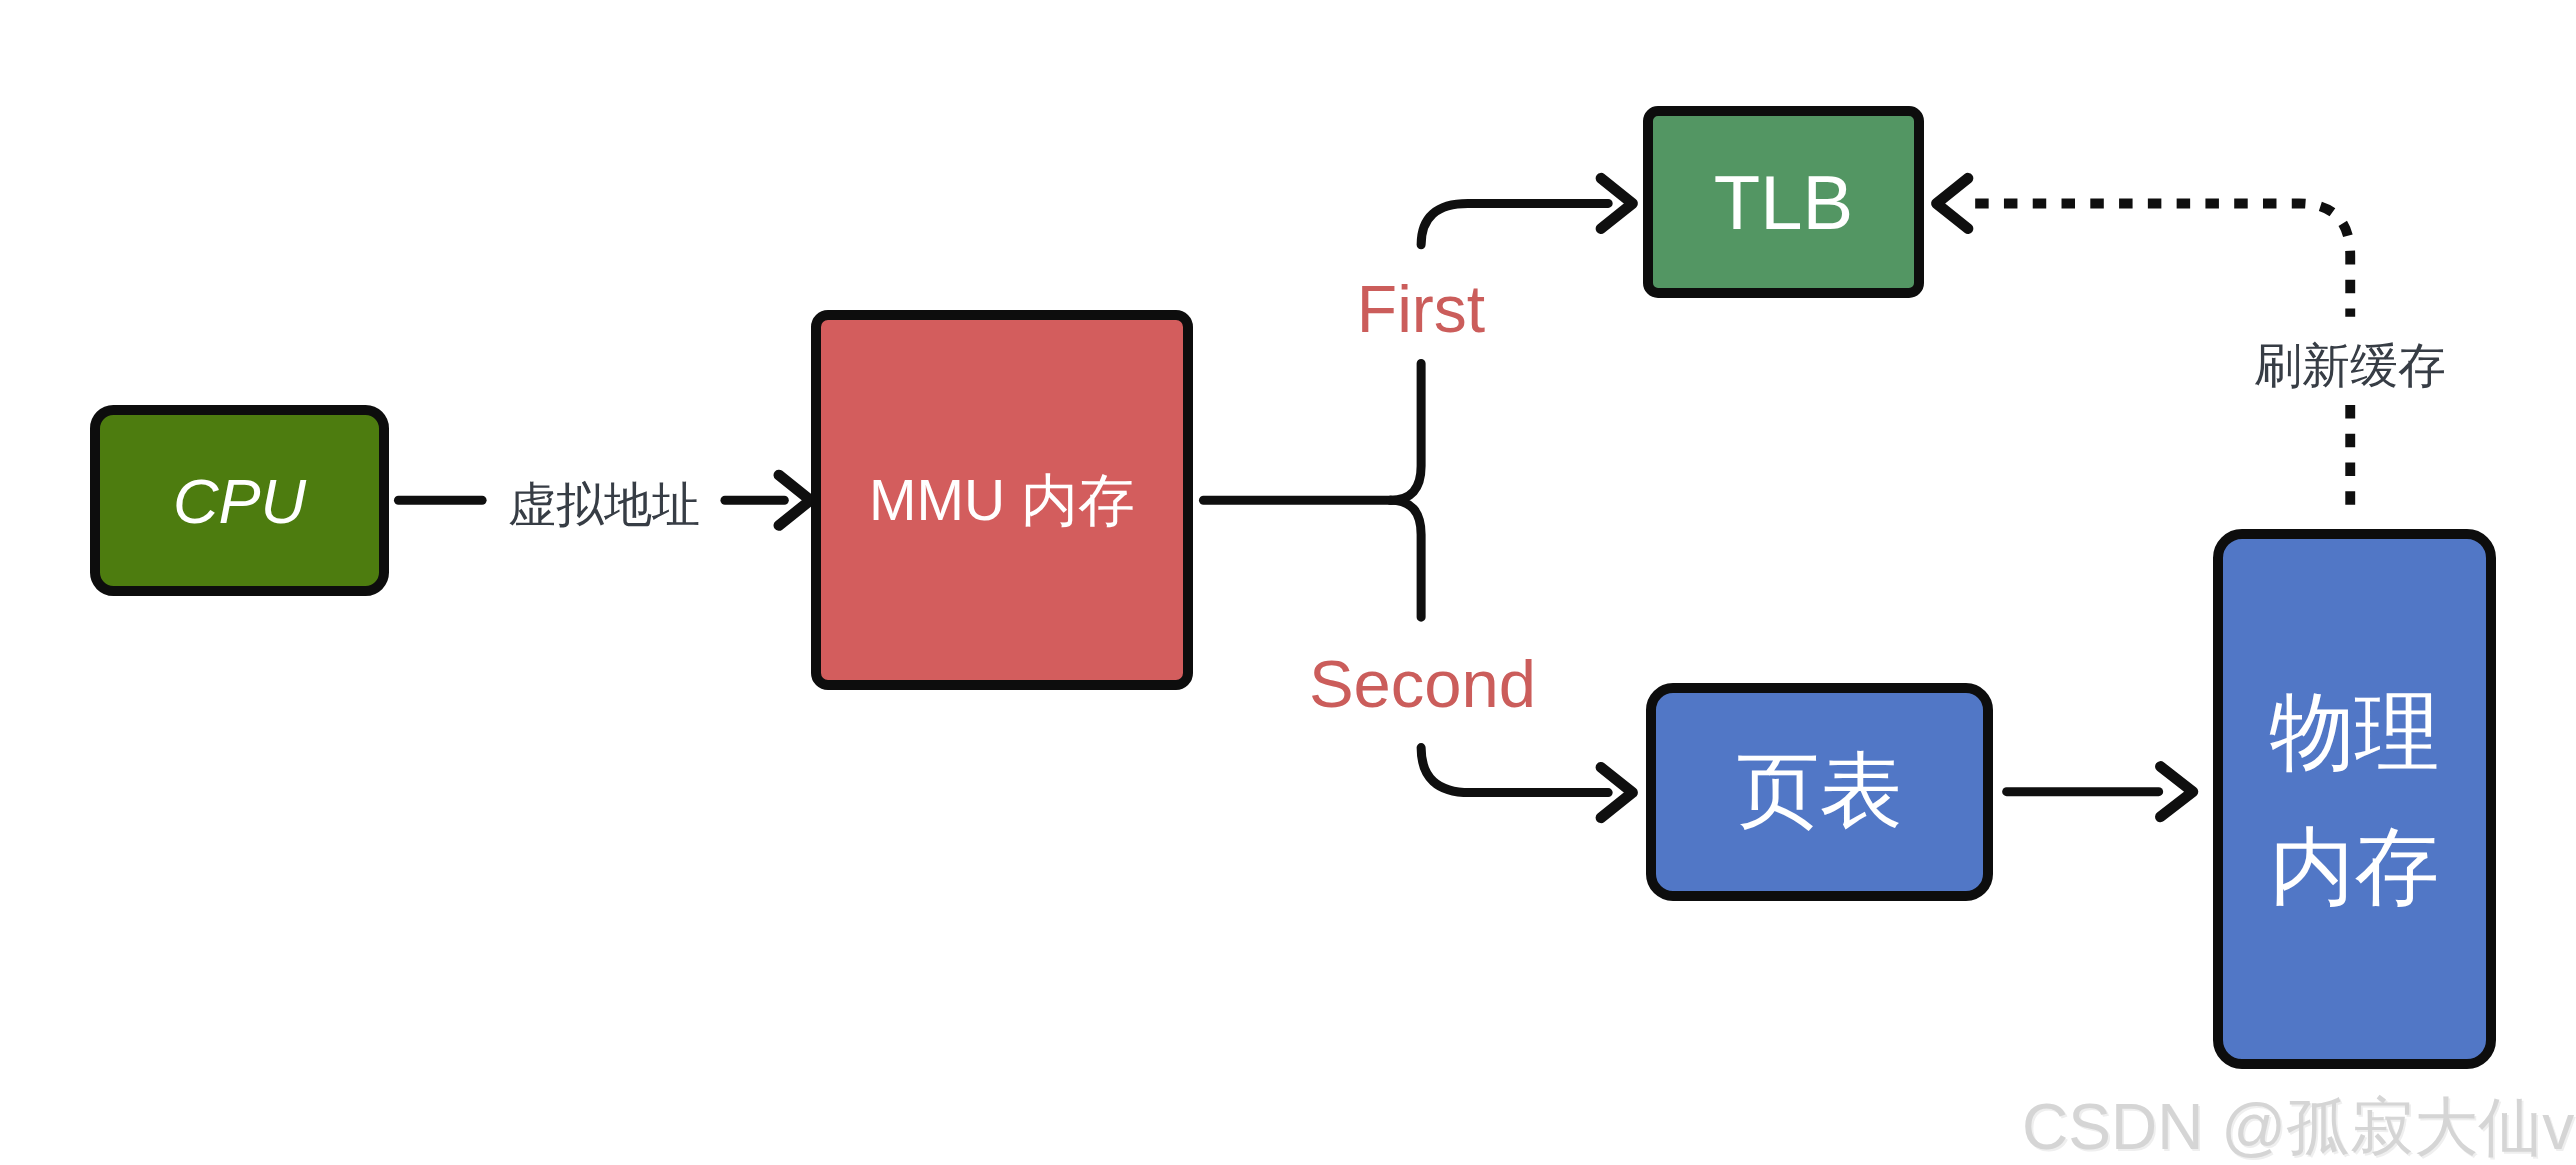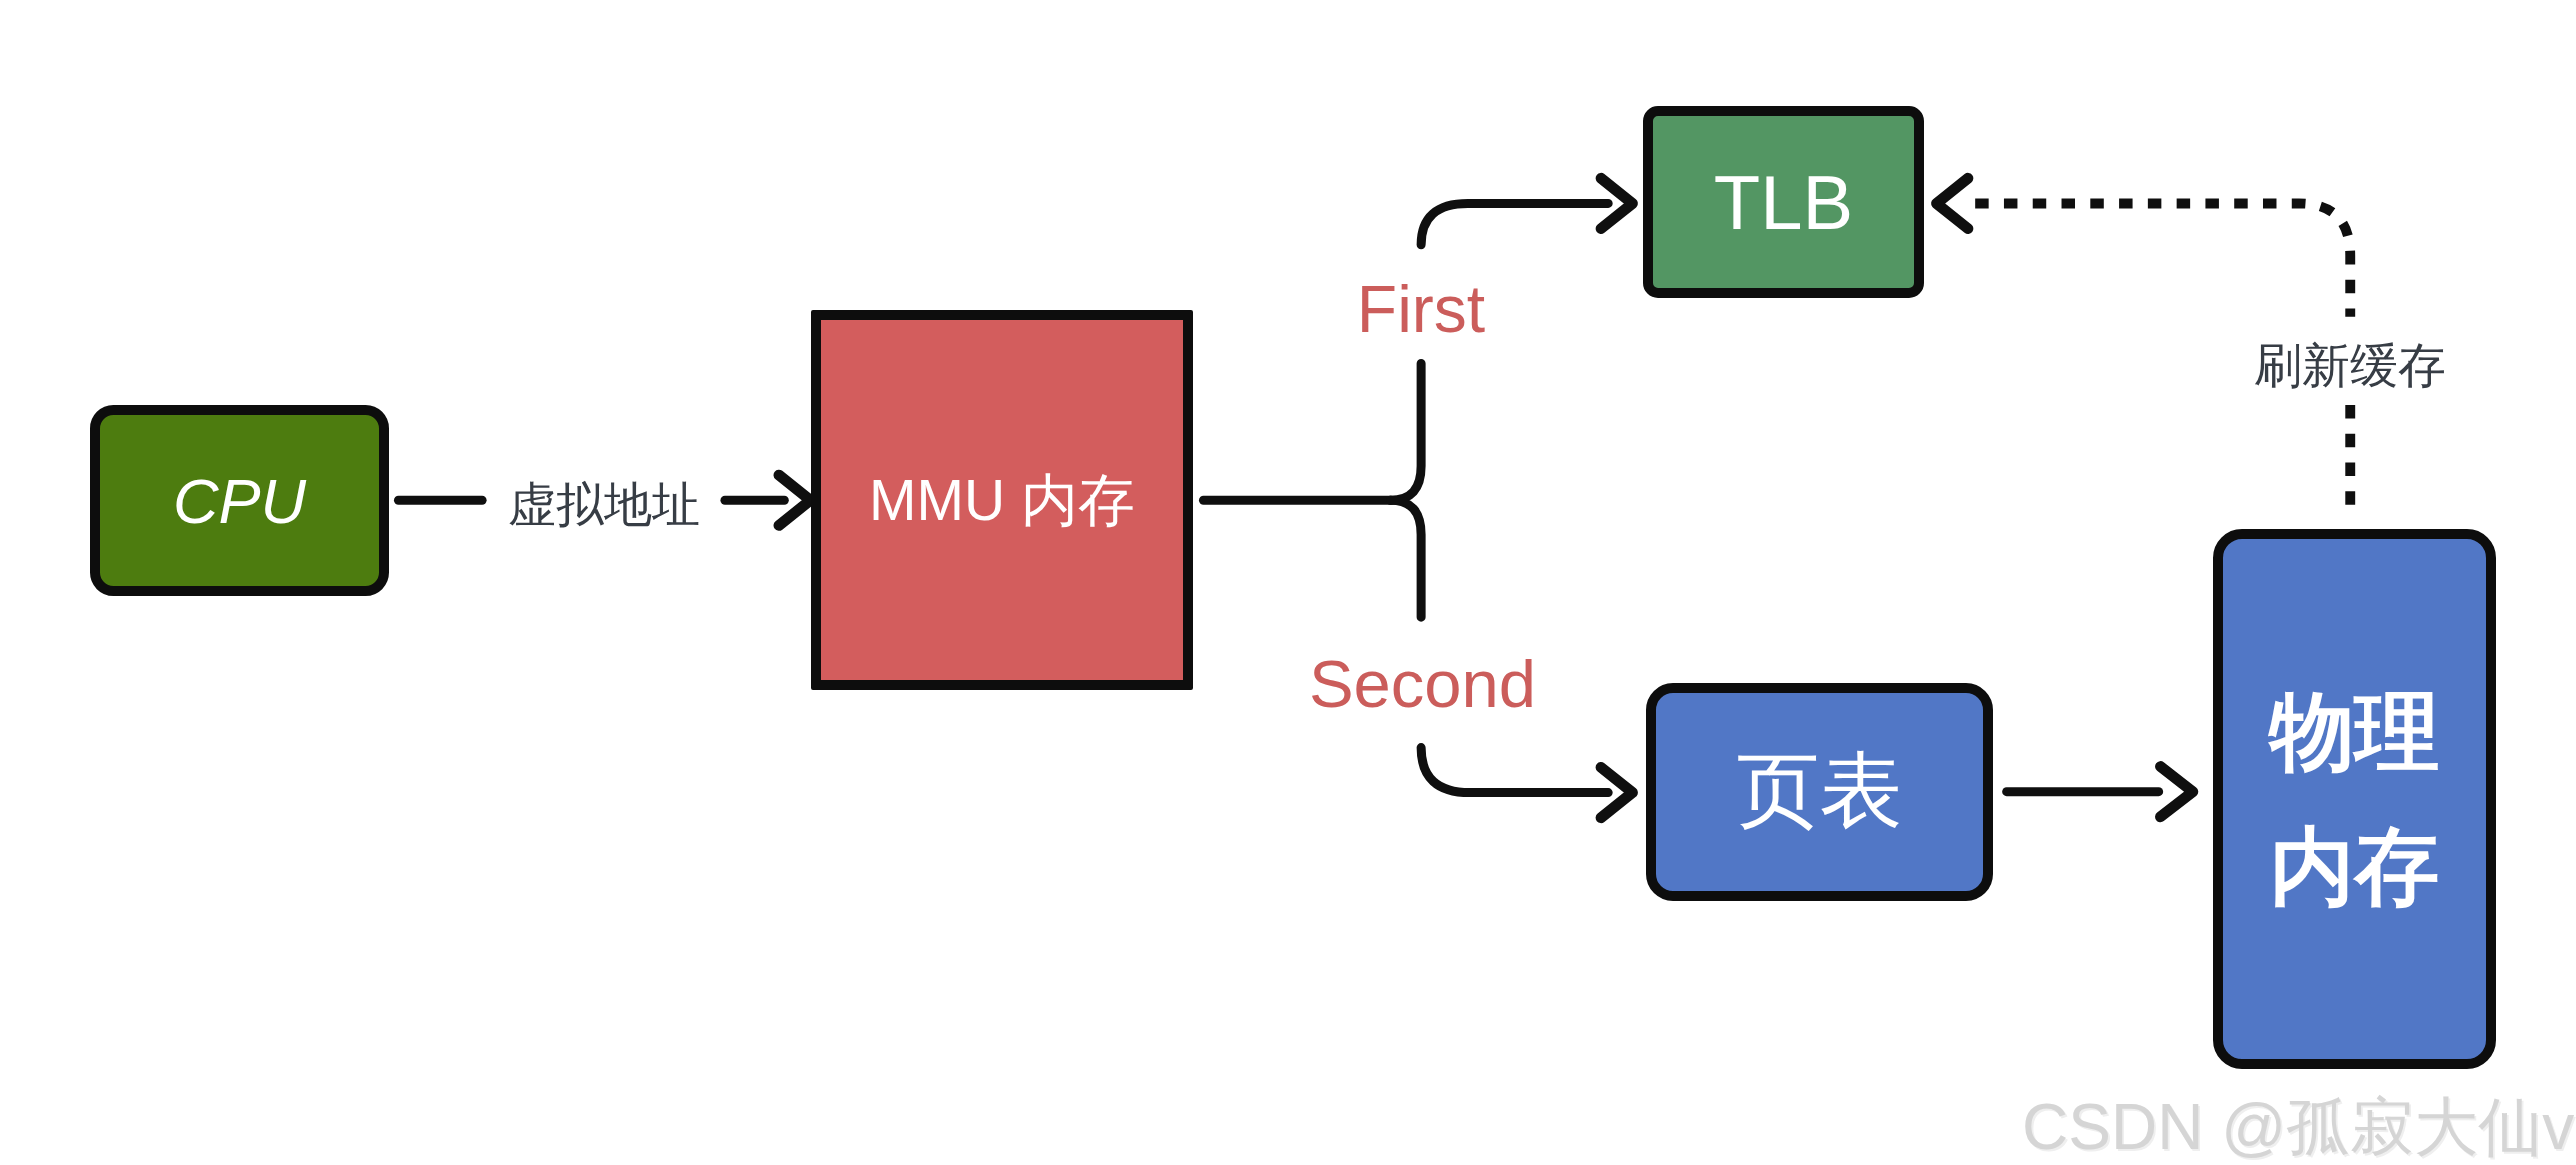--- a/index.html
+++ b/index.html
@@ -39,37 +39,37 @@
     text-align: center;
     white-space: nowrap;
   }
   .node-cpu {
     left: 90px; top: 405px; width: 299px; height: 191px;
     border-radius: 23.4px; border-width: 10px;
     font-size: 63px;
   }
   .node-mmu {
     left: 811px; top: 310px; width: 382px; height: 380px;
-    border-radius: 2px;
+    border-radius: 17px;
     font-size: 57px; line-height: 93px;
   }
   .node-tlb {
     left: 1643px; top: 106px; width: 281px; height: 192px;
     border-radius: 15px;
     font-size: 76px;
   }
   .node-page-table {
     left: 1646px; top: 683px; width: 347px; height: 218px;
     border-radius: 27px;
     font-size: 83px;
   }
   .node-physical-memory {
     left: 2213px; top: 529px; width: 283px; height: 540px;
     border-radius: 29px;
-    font-size: 85px; line-height: 135px; font-weight: bold;
+    font-size: 85px; line-height: 135px;
   }
   .edge-label {
     position: absolute;
     text-align: center;
     white-space: nowrap;
   }
   .lbl-dark { color: #373d45; }
   .lbl-red  { color: #cb5d5b; }
   .lbl-virtual-address {
     left: 487px; top: 474px; width: 234px; height: 61px;

